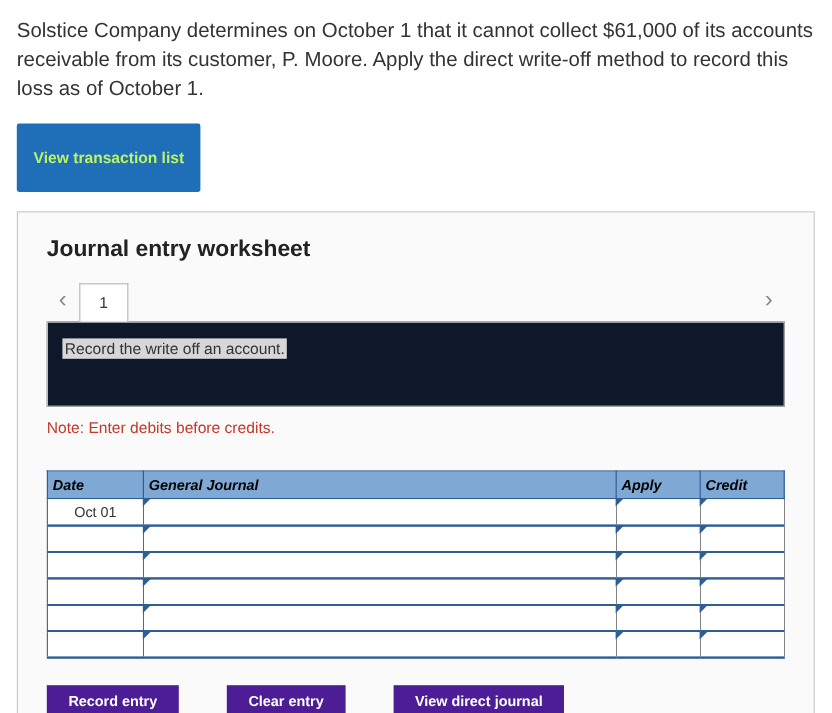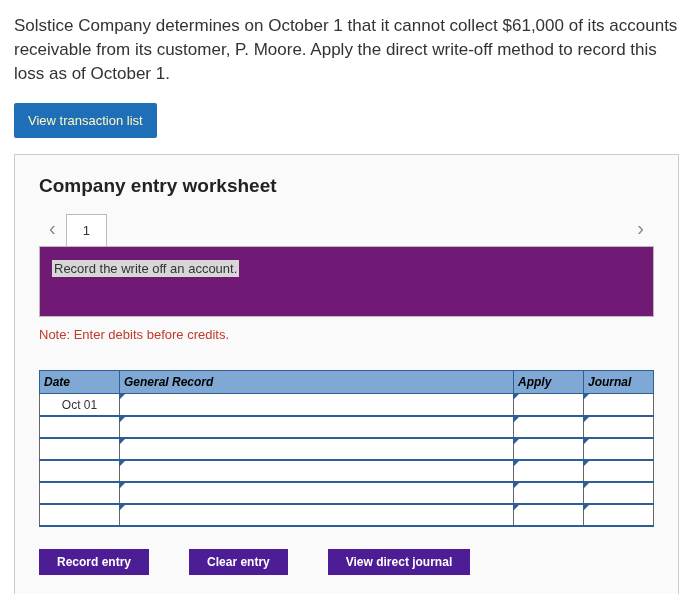--- a/index.html
+++ b/index.html
@@ -13,24 +13,24 @@
   }
   .problem-text {
     font-size: 17px;
     line-height: 1.4;
     color: #333;
     margin-bottom: 18px;
   }
   .btn-primary {
     background: #2b6cb0;
     background: #1e6fb8;
-    color: #fef9c3;
+    color: #bef264;
     border: none;
-    padding: 10px 14px;
-    font-weight: normal;
+    padding: 21px 14px;
+    font-weight: bold;
     font-size: 13px;
     cursor: pointer;
     border-radius: 2px;
   }
   .btn-view-list { background:#1e6fb8; margin-bottom: 16px;}
   .worksheet-panel {
     border: 1px solid #ccc;
     padding: 20px 24px 24px 24px;
     background: #fafafa;
   }
@@ -60,21 +60,21 @@
     background: #fff;
     padding: 8px 16px;
     font-size: 13px;
     color: #333;
     position: relative;
     top: 1px;
     cursor: pointer;
   }
   .instruction-box {
     border: 1px solid #bbb;
-    background: #701a75;
+    background: #0f172a;
     padding: 14px 12px 40px 12px;
     margin-bottom: 10px;
   }
   .instruction-highlight {
     background: #d7d7d7;
     padding: 1px 2px;
     font-size: 13px;
     color: #333;
   }
   .note-text {
@@ -140,41 +140,41 @@
 <body>
 
 
 
 <div class="problem-text">Solstice Company determines on October 1 that it cannot collect $61,000 of its accounts receivable from its customer, P. Moore. Apply the direct write-off method to record this loss as of October 1.</div>
 
 <button class="btn-primary btn-view-list">View transaction list</button>
 
 <div class="worksheet-panel">
 
-  <div class="worksheet-title">Company entry worksheet</div>
+  <div class="worksheet-title">Journal entry worksheet</div>
 
   <div class="tab-row">
     <span class="chevron">‹</span>
     <div class="tab">1</div>
     <span class="chevron right">›</span>
   </div>
 
   <div class="instruction-box">
     <span class="instruction-highlight">Record the write off an account.</span>
   </div>
 
   <div class="note-text">Note: Enter debits before credits.</div>
 
   <table class="journal">
     <thead>
       <tr>
         <th>Date</th>
-        <th>General Record</th>
+        <th>General Journal</th>
         <th>Apply</th>
-        <th>Journal</th>
+        <th>Credit</th>
       </tr>
     </thead>
     <tbody>
       <tr>
         <td class="date-col">Oct 01</td>
         <td class="gj-col has-marker"></td>
         <td class="amt-col has-marker"></td>
         <td class="amt-col has-marker"></td>
       </tr>
       <tr>

